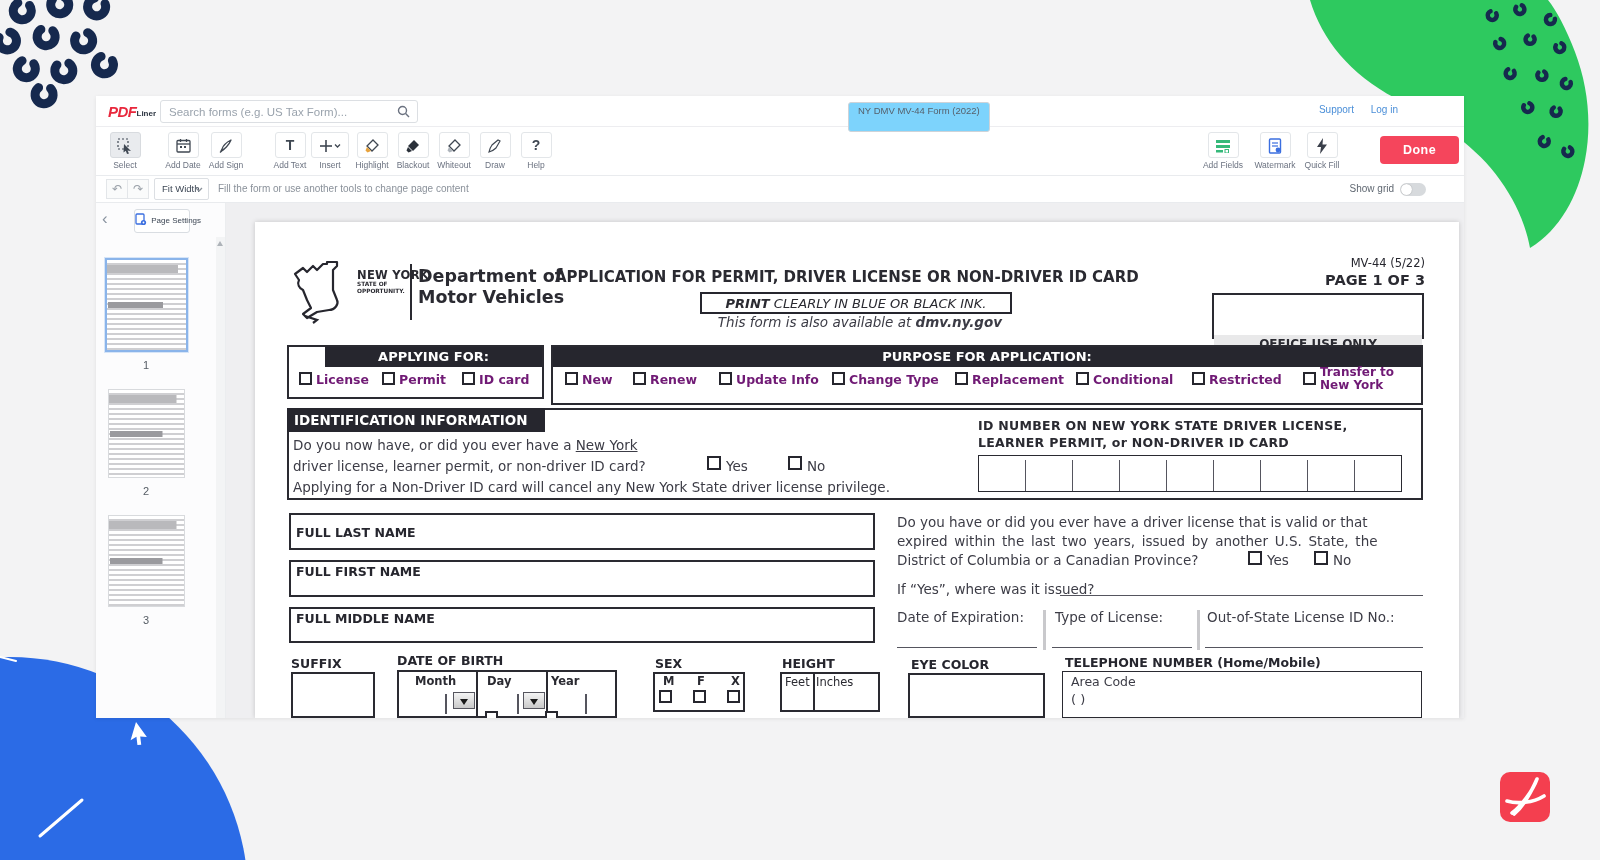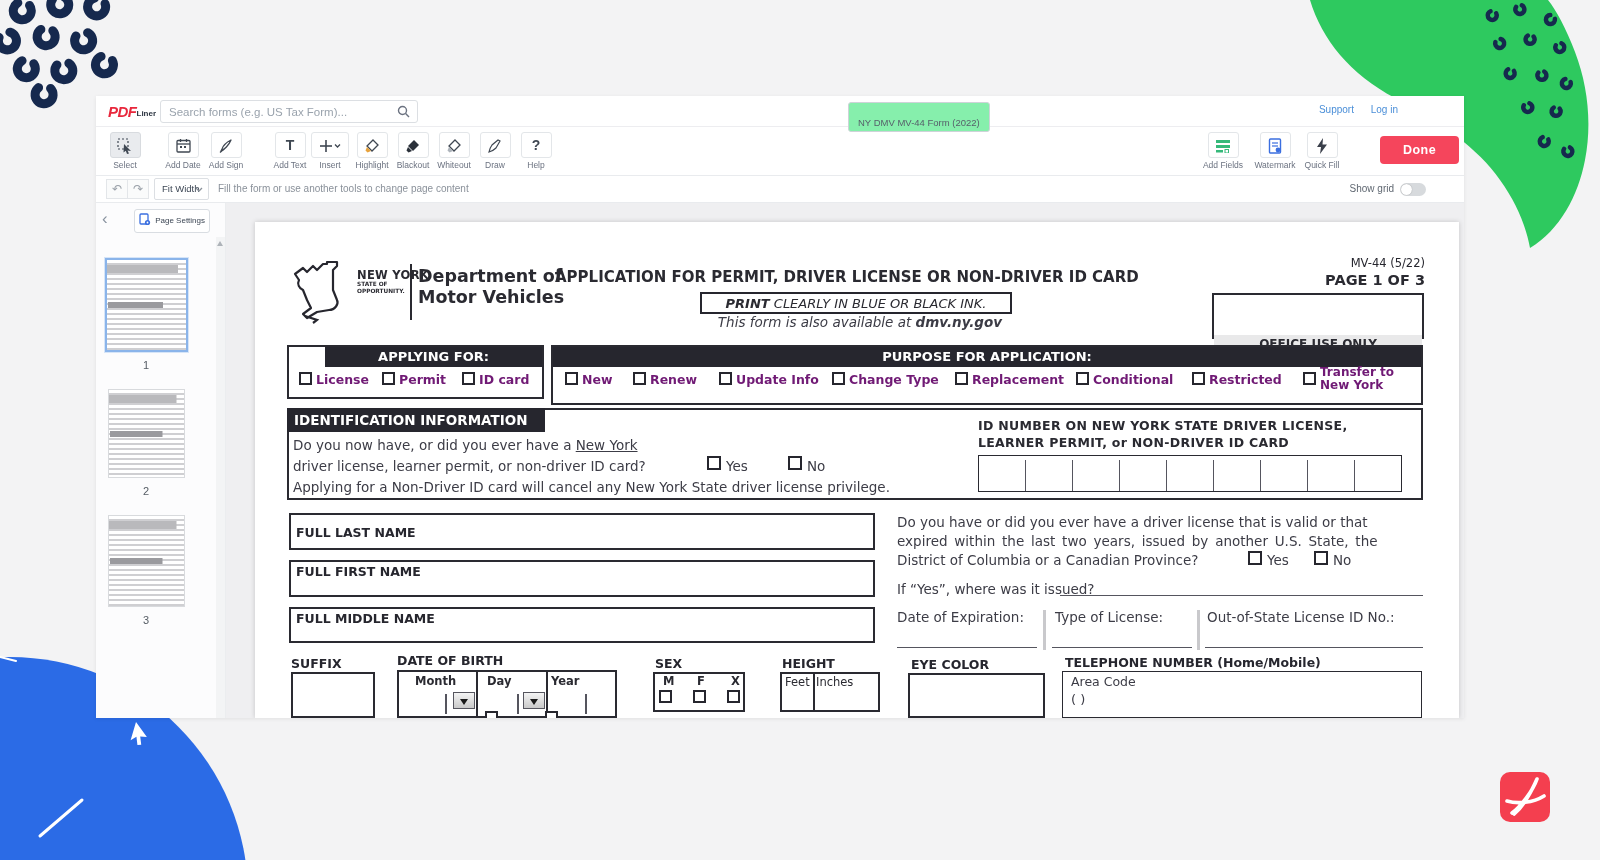--- a/index.html
+++ b/index.html
@@ -14,21 +14,21 @@
   .app { position:absolute; left:96px; top:96px; width:1368px; height:622px; background:#fff; z-index:1; box-shadow:0 1px 4px rgba(0,0,0,.08); }
 
   
   .hdr { position:relative; height:31px; border-bottom:1px solid #ededf0; }
   .logo { position:absolute; left:12px; top:7px; font-weight:bold; font-style:italic; font-size:15px; color:#e8273c; letter-spacing:-0.5px; }
   .logo .liner { font-size:8px; color:#2b3440; font-style:normal; letter-spacing:0; vertical-align:1px; }
   .search { position:absolute; left:64px; top:4px; width:258px; height:23px; border:1px solid #dcdfe3; border-radius:3px; background:#fff; }
   .search input { position:absolute; left:8px; top:0; width:220px; height:21px; border:0; outline:none; font-size:11.5px; color:#3c4654; background:transparent; font-family:"Liberation Sans",sans-serif; }
   .search input::placeholder { color:#9aa3ad; }
   .search svg { position:absolute; right:7px; top:4px; }
-  .form-badge { position:absolute; left:752px; top:6px; height:30px; padding:12px 9px; line-height:16px; border:1px solid #ced3d8; border-radius:3px; font-size:9.5px; color:#565f6a; background:#86efac; }
+  .form-badge { position:absolute; left:752px; top:6px; height:30px; padding:0 9px; line-height:16px; border:1px solid #ced3d8; border-radius:3px; font-size:9.5px; color:#565f6a; background:#7dd3fc; }
   .hdr-links { position:absolute; right:66px; top:8px; font-size:10px; color:#4b8fd8; }
   .hdr-links span { margin-left:14px; cursor:pointer; }
 
   
   .tbar { position:relative; height:49px; border-bottom:1px solid #e9ebee; }
   .tool { position:absolute; top:5px; width:46px; text-align:center; }
   .tool-box { display:inline-block; width:31px; height:26px; border:1px solid #e3e6e9; border-radius:3px; background:#fff; line-height:24px; }
   .tool-box.active { background:#e9ebee; border-color:#d8dbdf; }
   .tool-box.wide { width:38px; }
   .tool-lbl { margin-top:2px; font-size:8.5px; color:#6b7280; white-space:nowrap; }
@@ -43,21 +43,21 @@
   .fitw svg { position:absolute; right:5px; top:8px; }
   .hint { position:absolute; left:122px; top:7px; font-size:10px; color:#8a919a; }
   .showgrid { position:absolute; right:70px; top:7px; font-size:10px; color:#5f6771; }
   .toggle { position:absolute; right:38px; top:7px; width:26px; height:13px; border-radius:7px; background:#d7dadd; cursor:pointer; }
   .toggle .knob { position:absolute; left:1px; top:1px; width:11px; height:11px; border-radius:50%; background:#fff; box-shadow:0 0 1px rgba(0,0,0,.4); }
 
   
   .content { position:relative; height:515px; display:flex; }
   .sidebar { position:relative; width:130px; background:#fcfcfd; border-right:1px solid #ebedef; }
   .chev-left { position:absolute; left:6px; top:6px; font-size:17px; color:#8a94a0; cursor:pointer; }
-  .pset-btn { position:absolute; left:38px; top:6px; width:76px; height:24px; border:1px solid #d9dde2; border-radius:3px; background:#fff; font-size:8px; color:#3c4654; line-height:22px; text-align:center; cursor:pointer; white-space:nowrap; }
+  .pset-btn { position:absolute; left:38px; top:6px; width:56px; height:24px; border:1px solid #d9dde2; border-radius:3px; background:#fff; font-size:8px; color:#3c4654; line-height:22px; text-align:center; cursor:pointer; white-space:nowrap; }
   .pset-btn svg { vertical-align:-3px; margin-right:2px; }
   .thumb { position:absolute; background:#fff; border:1px solid #d8dadd;
            background-image:
              linear-gradient(#b9b9bc 0 0), linear-gradient(#9a9a9e 0 0),
              repeating-linear-gradient(to bottom, #ffffff 0 3px, #cfcfd2 3px 5px);
            background-size: 90% 8px, 70% 6px, 100% 100%;
            background-position: 4% 6%, 6% 50%, 0 0;
            background-repeat:no-repeat, no-repeat, repeat; cursor:pointer; }
   .thumb.sel { border:2px solid #8ab4ea; box-shadow:0 0 0 1px #d6e5f8; }
   .thumb-num { position:absolute; width:82px; text-align:center; font-size:11px; color:#555c64; }

